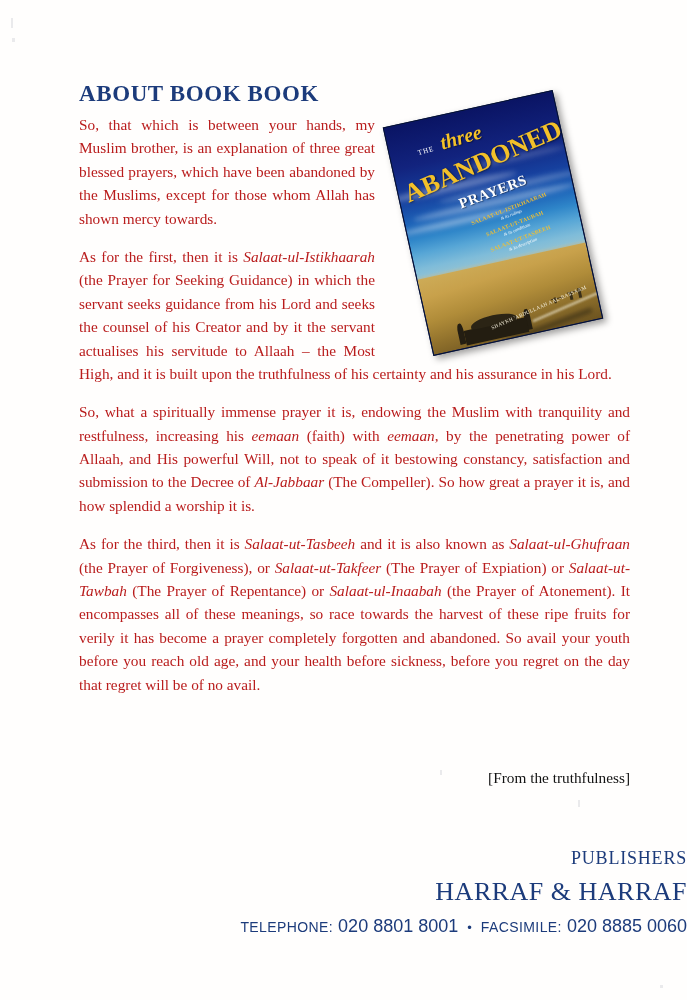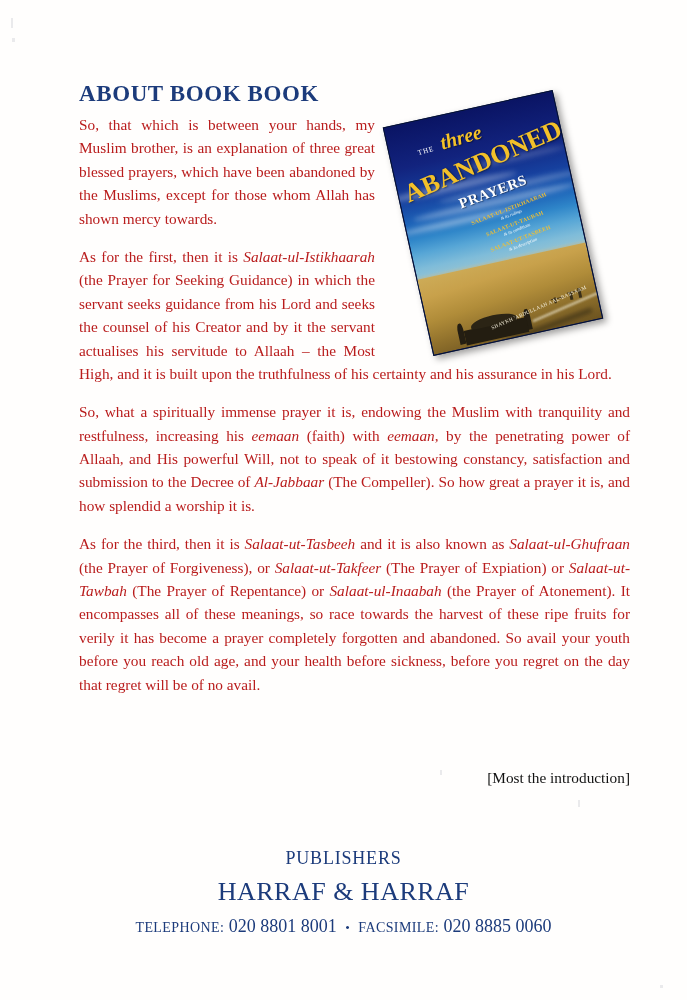--- a/index.html
+++ b/index.html
@@ -311,38 +311,38 @@
     white-space: nowrap;
     font-family: "Liberation Serif", serif;
   }
 
   
   .footer {
     position: absolute;
     left: 0;
     right: 0;
     top: 848px;
-    text-align: center;
+    text-align: right;
     color: #1c3b7b;
   }
   .publishers {
     font-size: 18px;
     letter-spacing: .8px;
     font-family: "Liberation Serif", "DejaVu Serif", serif;
   }
   .imprint {
     font-size: 26px;
     letter-spacing: .5px;
     margin-top: 8px;
     font-family: "Liberation Serif", "DejaVu Serif", serif;
   }
   .contact {
     margin-top: 9px;
     font-size: 18px;
-    font-family: Liberation Serif, serif;
+    font-family: Liberation Sans, sans-serif;
     color: #1c3b7b;
     white-space: nowrap;
   }
   .contact .lbl {
     font-size: 14px;
     font-variant: small-caps;
     letter-spacing: .4px;
   }
   .contact .dot { font-size: 13px; vertical-align: middle; padding: 0 4px; }
 </style>
@@ -407,21 +407,21 @@
   </div>
 
   <div class="copy">
     <div class="wrap-float"></div>
     <p>So, that which is between your hands, my Muslim brother, is an explanation of three great blessed prayers, which have been abandoned by the Muslims, except for those whom Allah has shown mercy towards.</p>
     <p>As for the first, then it is <i>Salaat-ul-Istikhaarah</i> (the Prayer for Seeking Guidance) in which the servant seeks guidance from his Lord and seeks the counsel of his Creator and by it the servant actualises his servitude to Allaah – the Most High, and it is built upon the truthfulness of his certainty and his assurance in his Lord.</p>
     <p>So, what a spiritually immense prayer it is, endowing the Muslim with tranquility and restfulness, increasing his <i>eemaan</i> (faith) with <i>eemaan</i>, by the penetrating power of Allaah, and His powerful Will, not to speak of it bestowing constancy, satisfaction and submission to the Decree of <i>Al-Jabbaar</i> (The Compeller). So how great a prayer it is, and how splendid a worship it is.</p>
     <p>As for the third, then it is <i>Salaat-ut-Tasbeeh</i> and it is also known as <i>Salaat-ul-Ghufraan</i> (the Prayer of Forgiveness), or <i>Salaat-ut-Takfeer</i> (The Prayer of Expiation) or <i>Salaat-ut-Tawbah</i> (The Prayer of Repentance) or <i>Salaat-ul-Inaabah</i> (the Prayer of Atonement). It encompasses all of these meanings, so race towards the harvest of these ripe fruits for verily it has become a prayer completely forgotten and abandoned. So avail your youth before you reach old age, and your health before sickness, before you regret on the day that regret will be of no avail.</p>
   </div>
 
-  <div class="from-intro">[Most the introduction]</div>
+  <div class="from-intro">[From the truthfulness]</div>
 
   <div class="footer">
     <div class="publishers">PUBLISHERS</div>
     <div class="imprint">HARRAF &amp; HARRAF</div>
     <div class="contact">
       <span class="lbl">TELEPHONE:</span>
       <span>020 8801 8001</span>
       <span class="dot">•</span>
       <span class="lbl">FACSIMILE:</span>
       <span>020 8885 0060</span>

